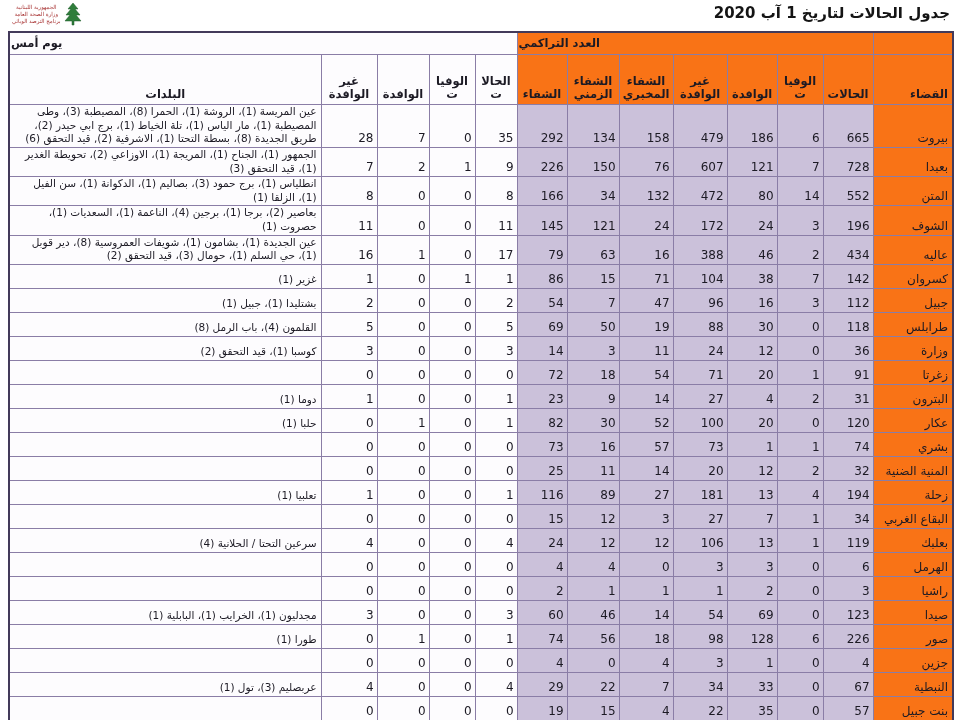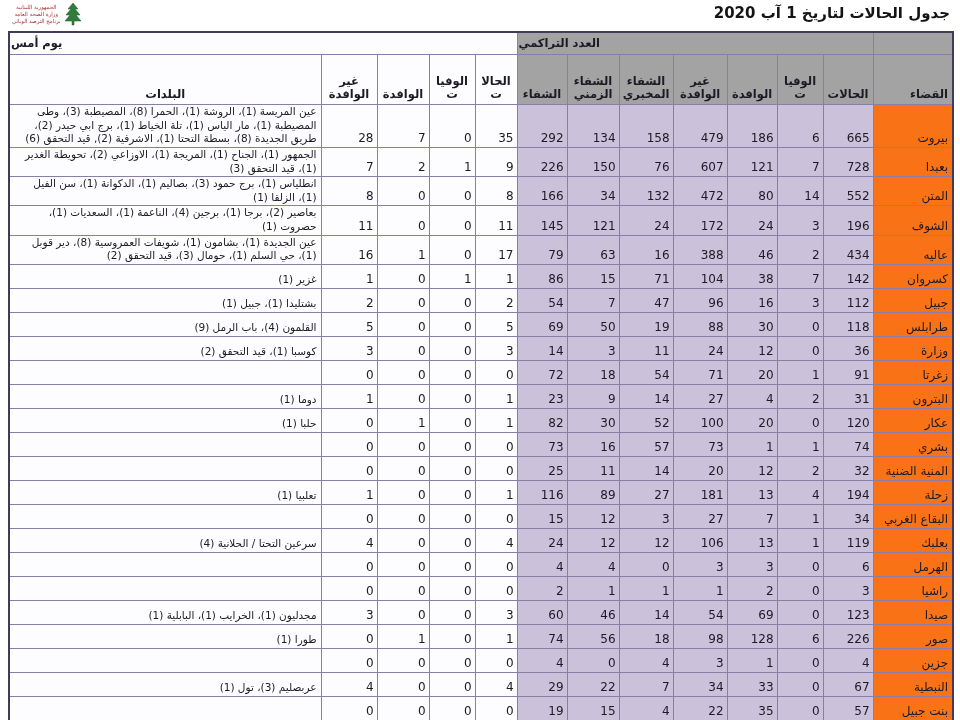--- a/index.html
+++ b/index.html
@@ -8,21 +8,21 @@
   .topbar{display:flex;justify-content:space-between;align-items:flex-start;padding:2px 10px 1px 12px;height:28px;}
   .logo{display:flex;align-items:flex-start;gap:2px;}
   .logo-lines{display:flex;flex-direction:column;direction:rtl;text-align:center;color:#a83434;font-size:5.5px;line-height:1.25;padding-top:2px;}
   .title{direction:rtl;font-size:15px;font-weight:bold;color:#141414;padding-top:2px;}
   table{border-collapse:collapse;table-layout:fixed;width:944px;margin:0 8px;border:2px solid #433a5a;direction:rtl;}
   th,td{border:1px solid #8a7da6;color:#1c1a24;overflow:hidden;word-wrap:break-word;}
   thead th{font-weight:bold;font-size:11.5px;line-height:1.15;}
   .grow{height:19px;text-align:left;vertical-align:middle;}
   .colhead{height:46px;vertical-align:bottom;text-align:center;padding:0 1px 3px 1px;}
   .qada-h{text-align:right;padding-left:2px;padding-right:4px;margin-left:36px;}
-  .hdr-cum{background:#a3a3a3;}
+  .hdr-cum{background:#f97316;}
   .hdr-day{background:#fdfcfe;}
   td{height:20px;}
   .num{text-align:right;padding:1px 3px 2px 1px;font-size:12px;vertical-align:bottom;}
   .cum{background:#cbc1da;}
   .day{background:#fdfcfe;}
   .qada{background:#f97316;text-align:right;padding:1px 4px 2px 1px;font-size:12px;vertical-align:bottom;white-space:nowrap;}
   .towns{text-align:right;font-size:10.5px;line-height:1.3;padding:0 4px 1px 2px;vertical-align:bottom;direction:rtl;}
 </style>
 </head>
 <body>
@@ -192,21 +192,21 @@
           <td class="num cum">0</td>
           <td class="num cum">30</td>
           <td class="num cum">88</td>
           <td class="num cum">19</td>
           <td class="num cum">50</td>
           <td class="num cum">69</td>
           <td class="num day">5</td>
           <td class="num day">0</td>
           <td class="num day">0</td>
           <td class="num day">5</td>
-          <td class="towns day">القلمون (4)، باب الرمل (9)</td>
+          <td class="towns day">القلمون (4)، باب الرمل (8)</td>
         </tr>
         <tr>
           <td class="qada">وزارة</td>
           <td class="num cum">36</td>
           <td class="num cum">0</td>
           <td class="num cum">12</td>
           <td class="num cum">24</td>
           <td class="num cum">11</td>
           <td class="num cum">3</td>
           <td class="num cum">14</td>

